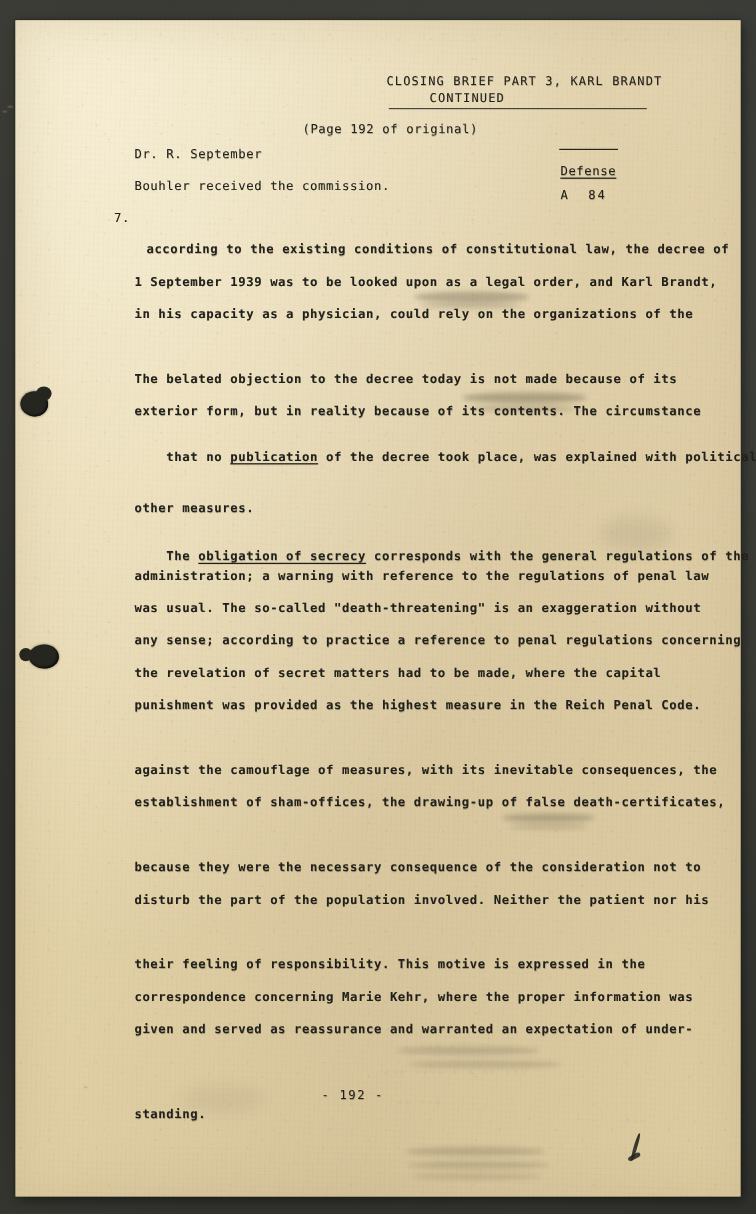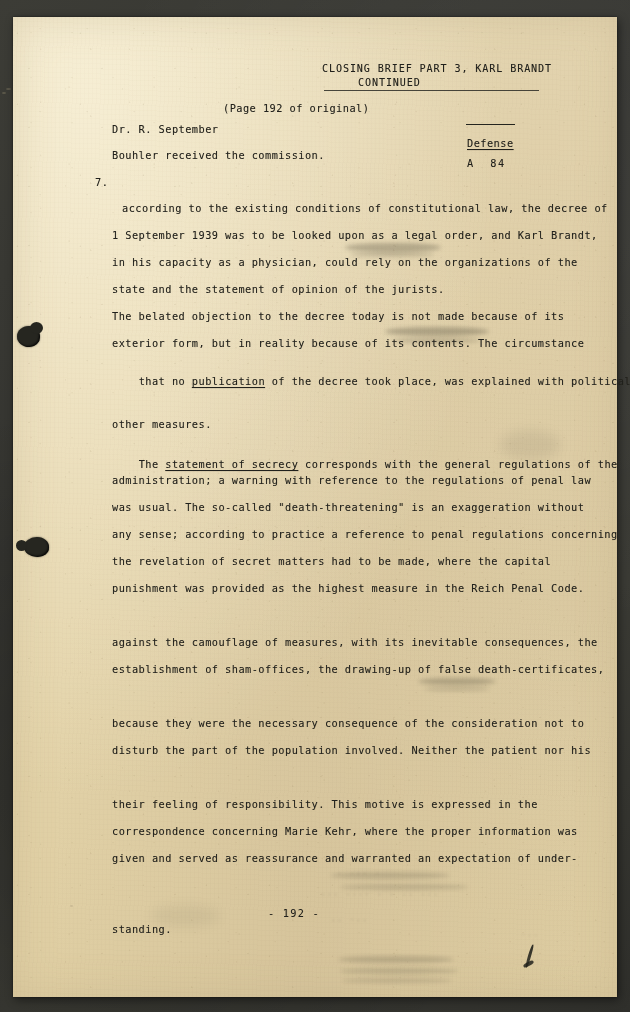--- a/index.html
+++ b/index.html
@@ -99,35 +99,35 @@
   .hdr { font-size: 10px; letter-spacing: .95px; }
   .u   { text-decoration: underline; text-underline-offset: 2px; }
 
   .header-block { left: 322px; top: 63px; }
   .header-line2 { left: 358px; top: 77px; }
   .header-rule  {
     position:absolute; left:324px; top:90px; width:215px; height:1px;
     background:#2a2a24; opacity:.85;
   }
 
-  .page-of-original { left: 223px; top: 103px; text-align: center; }
+  .page-of-original { left: 252px; top: 103px; text-align: center; }
   .servatius        { left: 112px; top: 124px; }
   .boulher          { left: 112px; top: 150px; }
 
   .exhibit-num  { left: 467px; top: 112px; letter-spacing:1.6px;margin-top:46px; }
   .exhibit-rule {
     position:absolute; left: 466px; top: 124px; width: 49px; height:1.4px;
     background:#24241e;
   }
   .exhibit-side { left: 467px; top: 138px; }
 
   .section-num  { left: 95px; top: 177px; }
   .section-head { left: 112px; top: 177px; }
 
-  .body { left: 112px; }
+  .body { left: 112px; font-weight: bold; }
   .indent { left: 122px; }
 
   .page-number { left: 268px; top: 855px; letter-spacing: 1.3px; }
 
   
   .smudge {
     position: absolute;
     pointer-events: none;
     background: #55503e;
     border-radius: 50%;
@@ -229,31 +229,30 @@
 
   <div class="typed exhibit-num">A  84</div>
   <div class="exhibit-rule"></div>
   <div class="typed exhibit-side u">Defense</div>
 
   <div class="typed section-num">7.</div>
 
   <div class="typed body indent" style="top:203px;">according to the existing conditions of constitutional law, the decree of</div>
   <div class="typed body" style="top:230px;">1 September 1939 was to be looked upon as a legal order, and Karl Brandt,</div>
   <div class="typed body" style="top:257px;">in his capacity as a physician, could rely on the organizations of the</div>
-  <div class="typed body" style="top:284px;">state and the statement of opinion of the jurists.</div>
 
   <div class="typed body" style="top:311px;">The belated objection to the decree today is not made because of its</div>
   <div class="typed body" style="top:338px;">exterior form, but in reality because of its contents. The circumstance</div>
   <div class="typed body" style="top:365px;">
     <span>that no </span><span class="u">publication</span><span> of the decree took place, was explained with political</span>
   </div>
   <div class="typed body" style="top:419px;">other measures.</div>
 
   <div class="typed body" style="top:448px;">
-    <span>The </span><span class="u">statement of secrecy</span><span> corresponds with the general regulations of the</span>
+    <span>The </span><span class="u">obligation of secrecy</span><span> corresponds with the general regulations of the</span>
   </div>
   <div class="typed body" style="top:475px;">administration; a warning with reference to the regulations of penal law</div>
   <div class="typed body" style="top:502px;">was usual. The so-called "death-threatening" is an exaggeration without</div>
   <div class="typed body" style="top:529px;">any sense; according to practice a reference to penal regulations concerning</div>
   <div class="typed body" style="top:556px;">the revelation of secret matters had to be made, where the capital</div>
   <div class="typed body" style="top:583px;">punishment was provided as the highest measure in the Reich Penal Code.</div>
   <div class="typed body" style="top:637px;">against the camouflage of measures, with its inevitable consequences, the</div>
   <div class="typed body" style="top:664px;">establishment of sham-offices, the drawing-up of false death-certificates,</div>
   <div class="typed body" style="top:718px;">because they were the necessary consequence of the consideration not to</div>
   <div class="typed body" style="top:745px;">disturb the part of the population involved. Neither the patient nor his</div>

